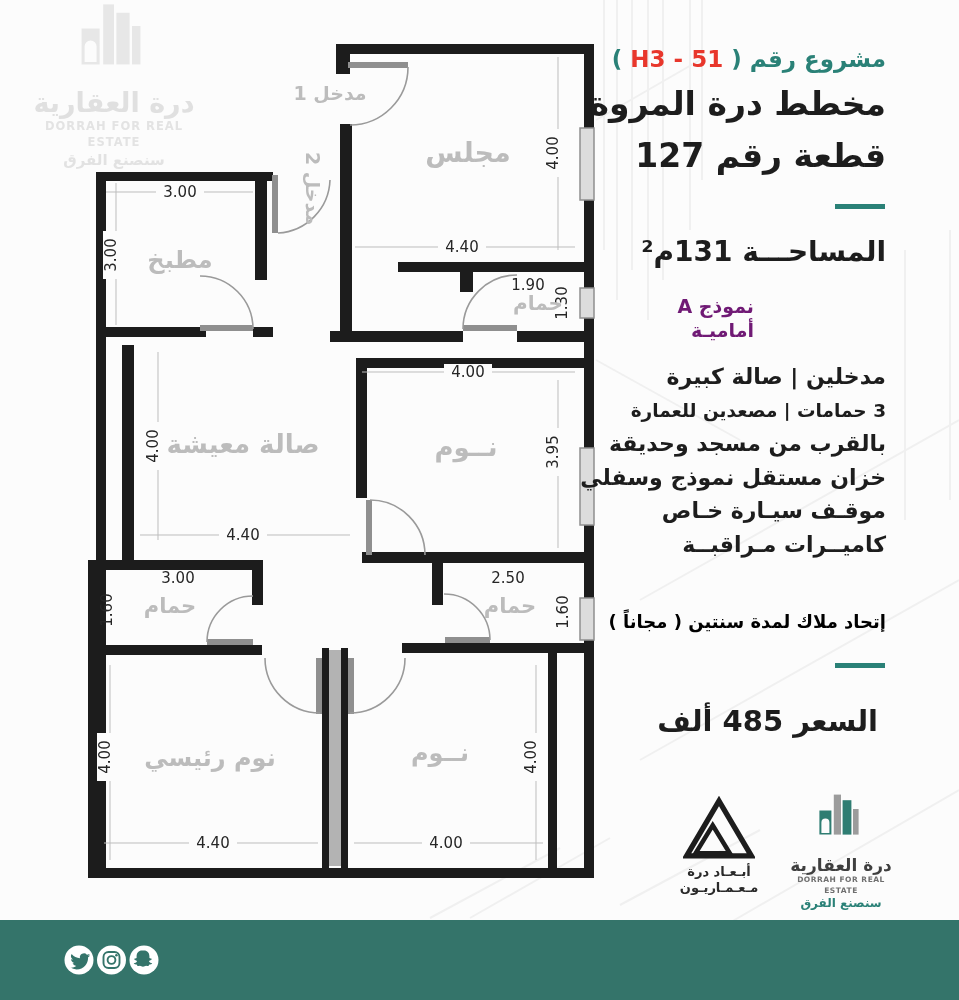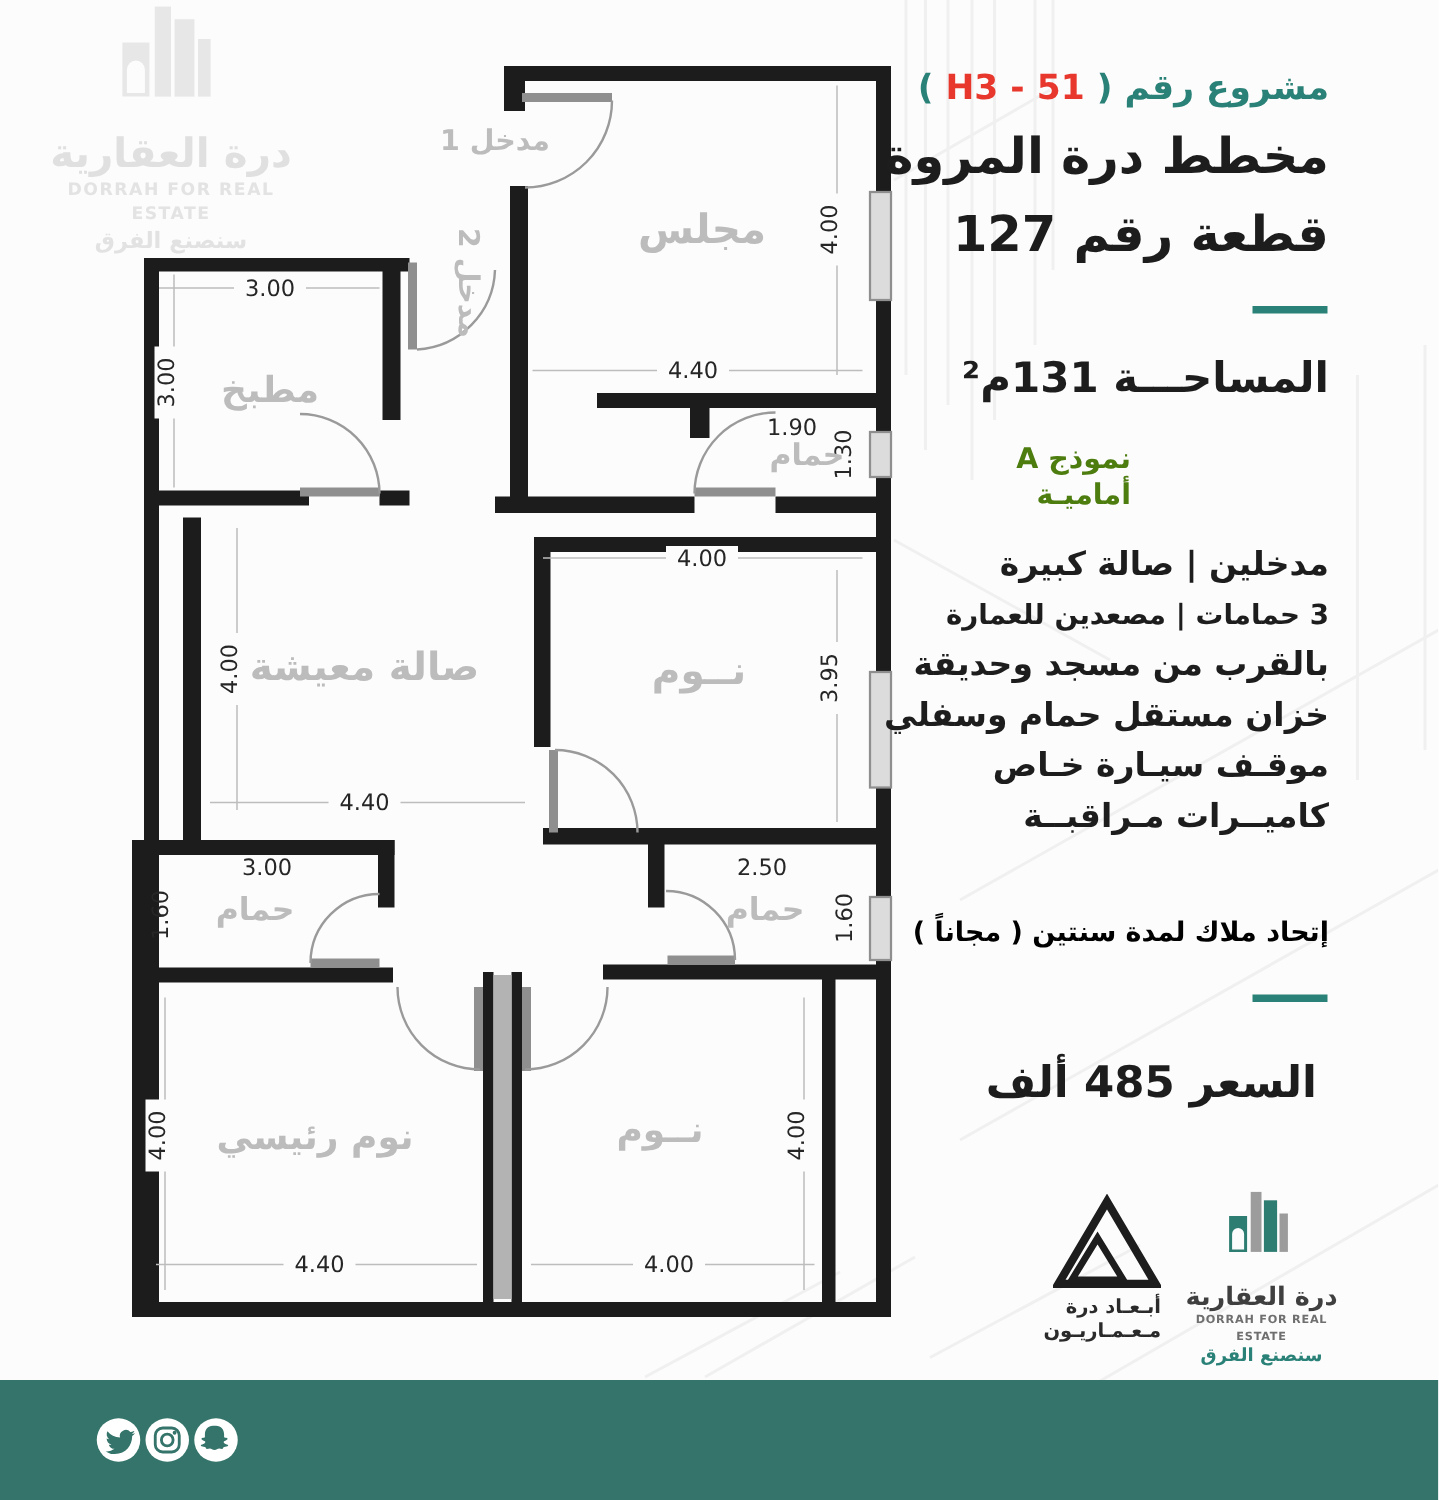--- a/index.html
+++ b/index.html
@@ -11,27 +11,27 @@
   .proj{position:absolute;top:46px;right:0;font-size:23px;font-weight:700;color:#2a8177;white-space:nowrap;text-align:right;}
   .proj .code{color:#e8372c;}
   .proj .paren{color:#2a8177;}
   .t1{position:absolute;top:84px;right:0;font-size:33px;font-weight:800;white-space:nowrap;}
   .t2{position:absolute;top:136px;right:0;font-size:33px;font-weight:800;white-space:nowrap;}
   .divider{position:absolute;right:1px;width:50px;height:5px;background:#2a8177;}
   .d1{top:204px;} .d2{top:663px;}
   .area{position:absolute;top:235px;right:0;font-size:28px;font-weight:800;white-space:nowrap;}
   .modelrow{position:absolute;top:288px;right:0;width:276px;height:70px;}
   .model-big{position:absolute;right:0;top:2px;font-size:45px;font-weight:800;color:#2a8177;white-space:nowrap;}
-  .model-small{position:absolute;right:132px;top:6px;font-size:19px;font-weight:700;color:#4d7c0f;line-height:24px;text-align:right;}
+  .model-small{position:absolute;right:132px;top:6px;font-size:19px;font-weight:700;color:#701a75;line-height:24px;text-align:right;}
   .feats{position:absolute;top:360px;right:0;width:276px;font-size:22px;font-weight:700;line-height:33.5px;white-space:nowrap;}
   .feats .f:nth-child(2){font-size:18.5px;}
   .note{position:absolute;top:611px;right:0;font-size:18px;font-weight:700;color:#000000;white-space:nowrap;}
   .price{position:absolute;top:704px;right:8px;font-size:29px;font-weight:800;white-space:nowrap;}
   
-  .abaad{position:absolute;left:664px;top:796px;width:110px;direction:rtl;}
+  .abaad{position:absolute;left:664px;top:796px;width:110px;text-align:center;direction:rtl;}
   .abaad .l{font-size:13px;font-weight:700;color:#2a2a2a;line-height:16px;letter-spacing:1px;}
   .dorrah{position:absolute;left:786px;top:790px;width:110px;text-align:center;direction:rtl;}
   .dorrah .l1{font-size:17px;font-weight:800;color:#3f3f3f;line-height:18px;}
   .dorrah .l2{font-size:7.5px;font-weight:700;color:#6f6f6f;letter-spacing:.5px;direction:ltr;line-height:11px;}
   .dorrah .l3{font-size:12px;font-weight:800;color:#2a8177;line-height:15px;}
   
   .wm{position:absolute;left:26px;top:4px;width:176px;text-align:center;direction:rtl;}
   .wm .l1{font-size:27px;font-weight:800;color:#e0e0e0;line-height:30px;}
   .wm .l2{font-size:11.5px;font-weight:800;color:#e3e3e3;letter-spacing:1px;direction:ltr;line-height:16px;}
   .wm .l3{font-size:15px;font-weight:800;color:#e2e2e2;line-height:20px;}
@@ -254,21 +254,21 @@
     <div class="modelrow">
       <div class="model-small">
         <div>نموذج A</div>
         <div>أماميـة</div>
       </div>
     </div>
     <div class="feats">
       <div class="f">مدخلين   |   صالة كبيرة</div>
       <div class="f">3 حمامات  |  مصعدين للعمارة</div>
       <div class="f">بالقرب من مسجد وحديقة</div>
-      <div class="f">خزان مستقل حمام وسفلي</div>
+      <div class="f">خزان مستقل نموذج وسفلي</div>
       <div class="f">موقـف سيـارة خـاص</div>
       <div class="f">كاميــرات مـراقبــة</div>
     </div>
     <div class="note">إتحاد ملاك لمدة سنتين ( مجاناً )</div>
     <div class="divider d2"></div>
     <div class="price">السعر 485 ألف</div>
   </div>
 
   <div class="abaad">
     <svg width="72" height="64" viewBox="0 0 80 70">

